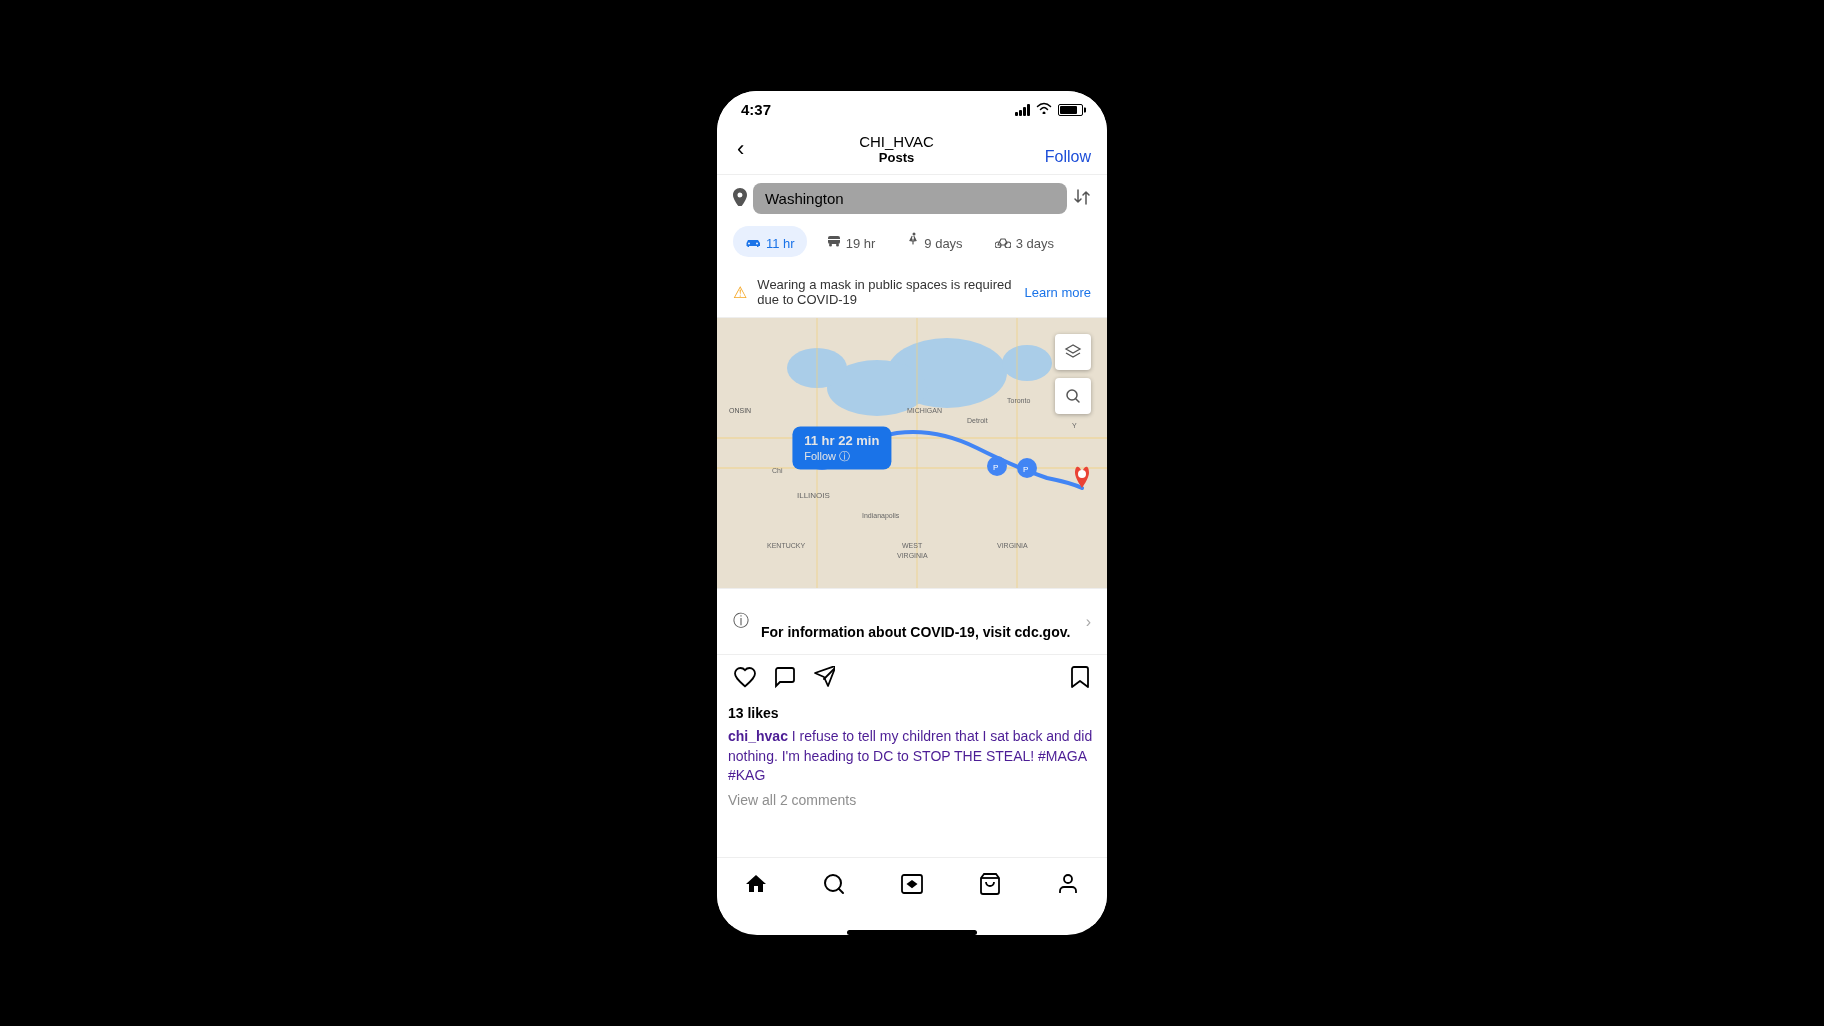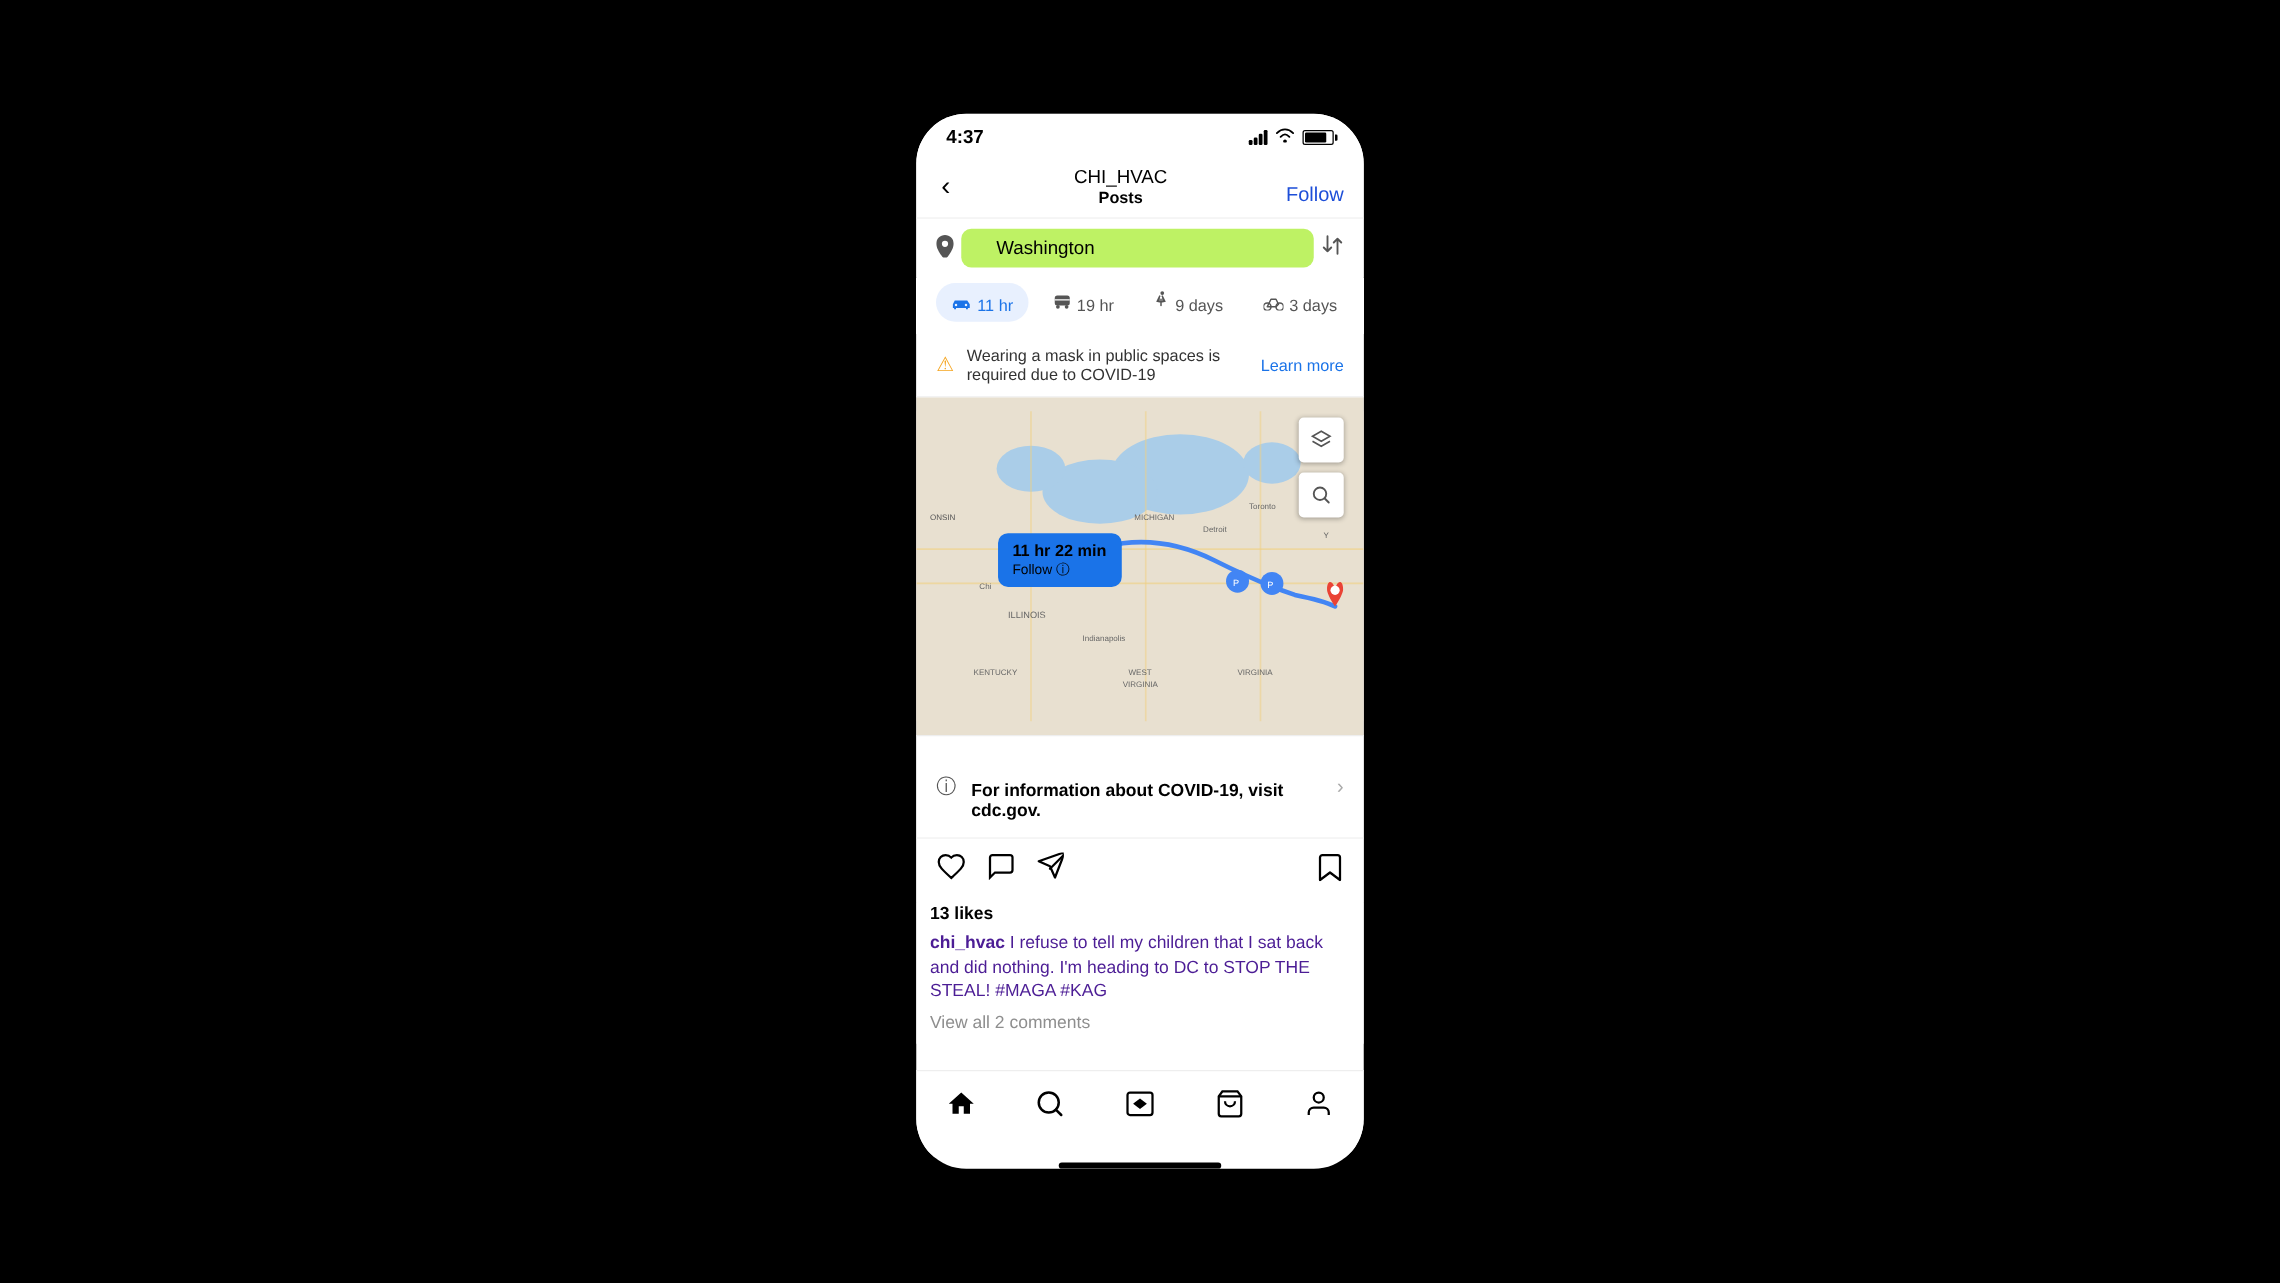--- a/index.html
+++ b/index.html
@@ -5,21 +5,21 @@
     * { margin: 0; padding: 0; box-sizing: border-box; }
     body {
       background: #000;
       display: flex;
       justify-content: center;
       align-items: center;
       min-height: 100vh;
       font-family: -apple-system, BlinkMacSystemFont, 'Helvetica Neue', Arial, sans-serif;
     }
     .phone-frame {
-      width: 358px;
+      width: 390px;
       min-height: 844px;
       background: #fff;
       border-radius: 40px;
       overflow: hidden;
       position: relative;
       display: flex;
       flex-direction: column;
     }
     
     .status-bar {
@@ -122,24 +122,24 @@
       padding: 8px 16px;
       background: #fff;
       gap: 6px;
     }
     .location-pin {
       color: #555;
       font-size: 14px;
     }
     .location-input {
       flex: 1;
-      background: #bef264;
+      background: #a3a3a3;
       border: none;
       border-radius: 8px;
-      padding: 7px 28px;
+      padding: 7px 12px;
       font-size: 15px;
       color: #000;
       outline: none;
     }
     .swap-btn {
       color: #555;
       font-size: 16px;
       cursor: pointer;
     }
     
@@ -219,21 +219,21 @@
       box-shadow: 0 1px 4px rgba(0,0,0,0.3);
       cursor: pointer;
       font-size: 16px;
       color: #555;
     }
     .layers-btn { top: 16px; right: 16px; }
     .search-btn { top: 60px; right: 16px; }
     .route-tooltip {
       position: absolute;
       background: #1a73e8;
-      color: #000000;
+      color: #e5e5e5;
       border-radius: 8px;
       padding: 6px 12px;
       font-size: 13px;
       font-weight: 600;
       left: 32%;
       top: 48%;
       transform: translate(-50%, -50%);
       white-space: nowrap;
     }
     .route-tooltip-sub {

